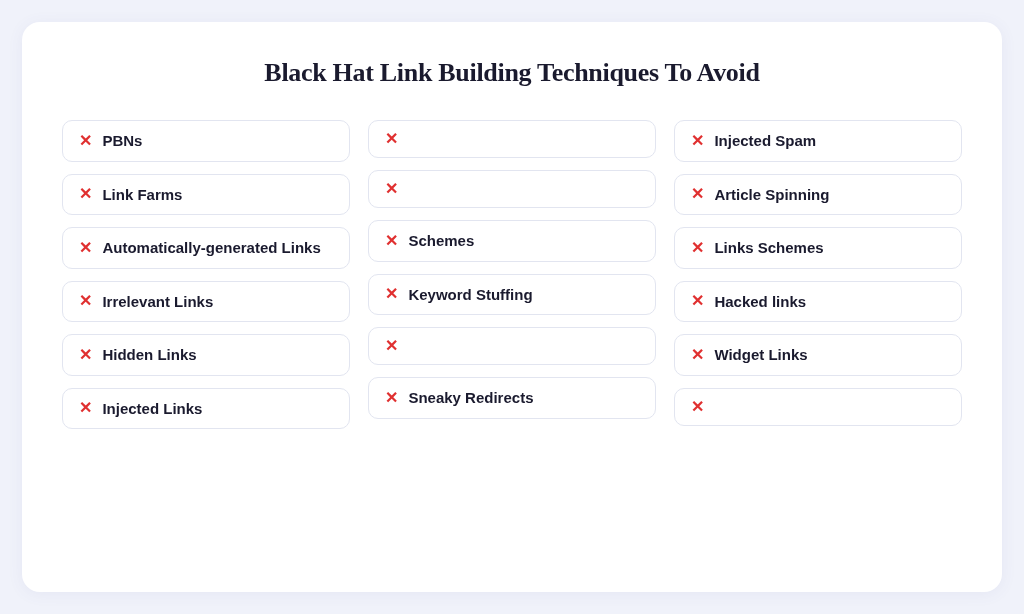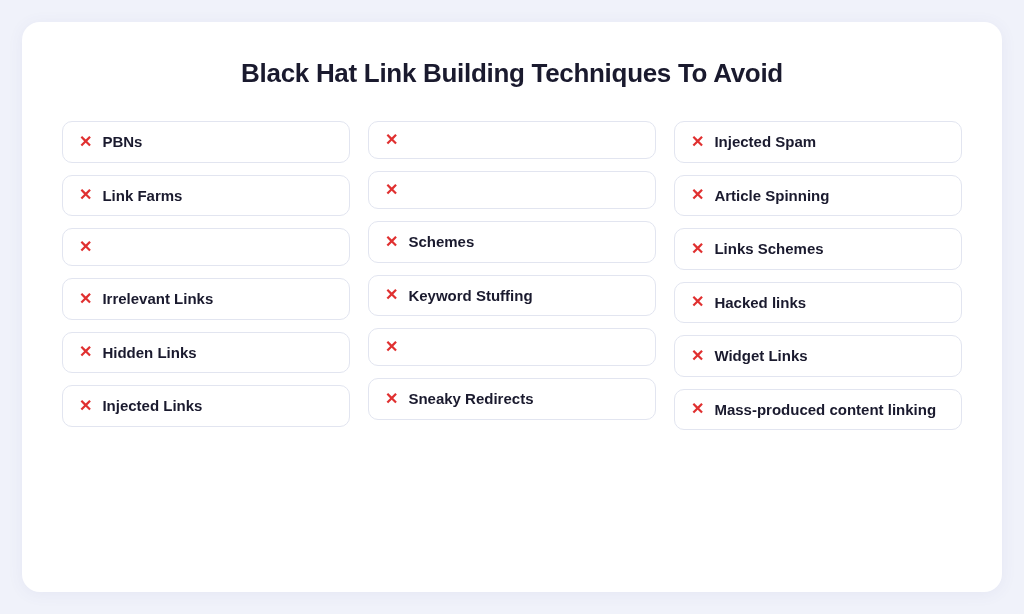--- a/index.html
+++ b/index.html
@@ -23,20 +23,21 @@
       box-shadow: 0 2px 16px rgba(80,90,160,0.07);
     }
 
     .title {
       text-align: center;
       font-size: 26px;
       font-weight: 700;
       color: #1a1a2e;
       margin-bottom: 32px;
       letter-spacing: -0.3px;
+      font-family: Liberation Serif, serif;
     }
 
     .columns {
       display: flex;
       gap: 18px;
       align-items: flex-start;
     }
 
     .col {
       flex: 1;
@@ -86,20 +87,21 @@
     <div class="tag">
           <span class="x-icon">✕</span>
           <span class="tag-text">PBNs</span>
         </div>
         <div class="tag">
           <span class="x-icon">✕</span>
           <span class="tag-text">Link Farms</span>
         </div>
         <div class="tag">
           <span class="x-icon">✕</span>
+          <span class="tag-text">Automatically-generated Links</span>
         </div>
         <div class="tag">
           <span class="x-icon">✕</span>
           <span class="tag-text">Irrelevant Links</span>
         </div>
         <div class="tag">
           <span class="x-icon">✕</span>
           <span class="tag-text">Hidden Links</span>
         </div>
         <div class="tag">
@@ -148,17 +150,16 @@
         <div class="tag">
           <span class="x-icon">✕</span>
           <span class="tag-text">Hacked links</span>
         </div>
         <div class="tag">
           <span class="x-icon">✕</span>
           <span class="tag-text">Widget Links</span>
         </div>
         <div class="tag">
           <span class="x-icon">✕</span>
-          <span class="tag-text">Mass-produced content linking</span>
         </div>
       </div>
   </div>
 </div>
 
 </body></html>

